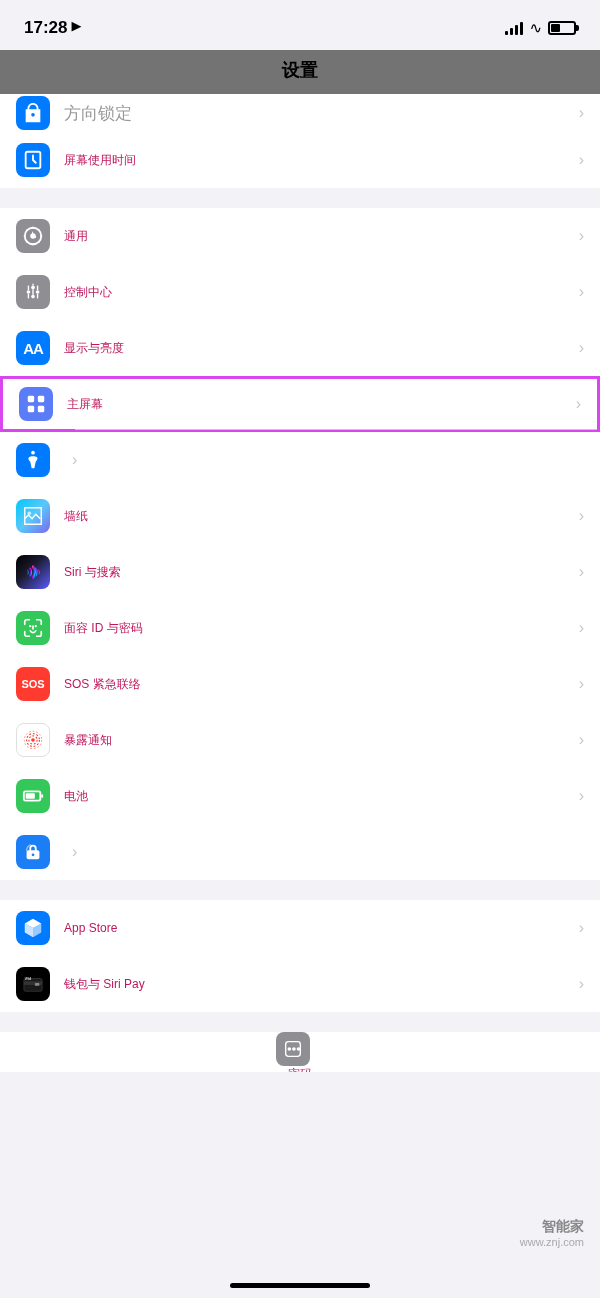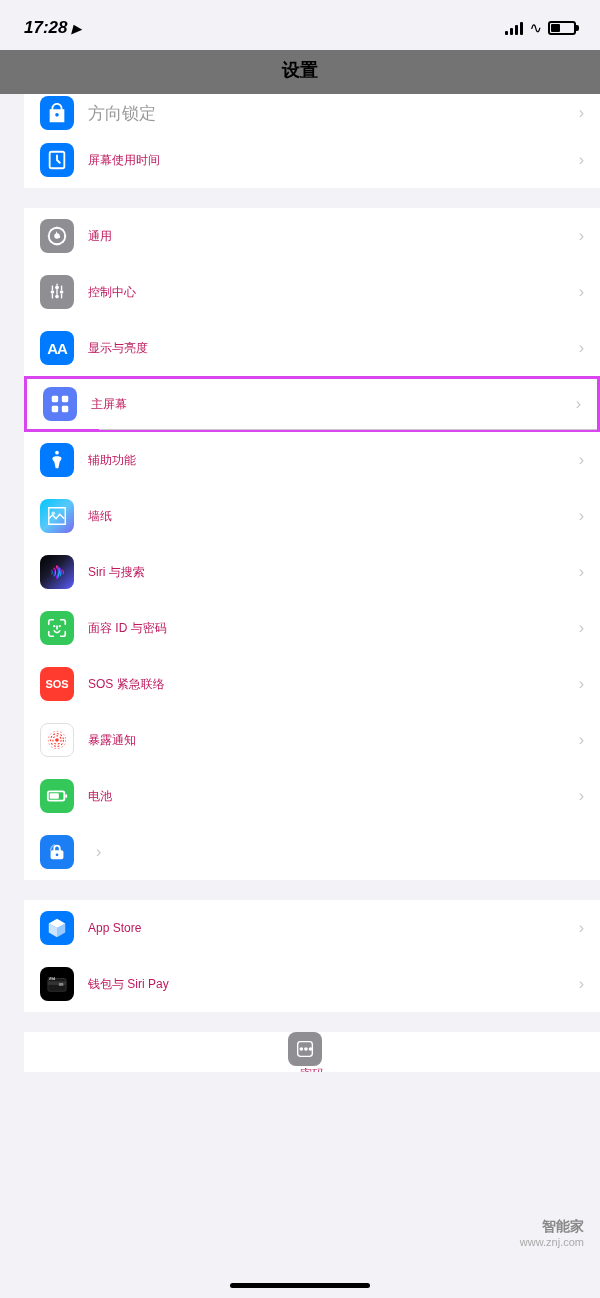--- a/index.html
+++ b/index.html
@@ -91,21 +91,20 @@
     
     .settings-group {
       background: #f2f2f7;
       margin-bottom: 0;
     }
 
     .settings-list {
       background: #fff;
       border-radius: 0;
       overflow: hidden;
-      margin-left: 24px;
     }
 
     .settings-item {
       display: flex;
       align-items: center;
       padding: 0 16px 0 16px;
       height: 56px;
       background: #fff;
       position: relative;
       cursor: pointer;
@@ -203,21 +202,21 @@
     
     .group-gap {
       height: 20px;
       background: #f2f2f7;
     }
   </style>
 </head>
 <body>
 
 <div class="status-bar">
-  <div style="display:flex;align-items:center;gap:4px;font-style:italic;">
+  <div style="display:flex;align-items:flex-start;gap:4px;">
     <span class="status-time">17:28</span>
     <span style="font-size:13px;color:#000;">▶</span>
   </div>
   <div class="status-icons">
 
     <div class="signal-icon">
       <div class="signal-bar" style="height:4px;"></div>
       <div class="signal-bar" style="height:7px;"></div>
       <div class="signal-bar" style="height:10px;"></div>
       <div class="signal-bar" style="height:13px;"></div>
@@ -315,21 +314,20 @@
       <span class="item-chevron">›</span>
     </div>
 
     <div class="settings-item">
       <div class="item-icon icon-blue">
         <svg class="icon-svg" viewBox="0 0 24 24" fill="white">
           <circle cx="12" cy="4" r="2" fill="white"></circle>
           <path d="M12 8c-2 0-5 .5-5 2.5S9.5 13 9.5 16l1 5h3l1-5c0-2.5 2.5-4.5 2.5-6S14 8 12 8z" fill="white"></path>
         </svg>
       </div>
-      <span class="item-label">辅助功能</span>
       <span class="item-chevron">›</span>
     </div>
 
     <div class="settings-item">
       <div class="item-icon" style="background: linear-gradient(135deg, #00c6fb, #5ac8fa, #7b68ee);">
         <svg class="icon-svg" viewBox="0 0 24 24" fill="white">
           <circle cx="8" cy="9" r="2" fill="white" opacity="0.7"></circle>
           <path d="M3 3h18v18H3z" fill="none" stroke="white" stroke-width="1.5"></path>
           <path d="M3 15l4-4 4 4 4-5 5 5" fill="none" stroke="white" stroke-width="1.5"></path>
         </svg>

